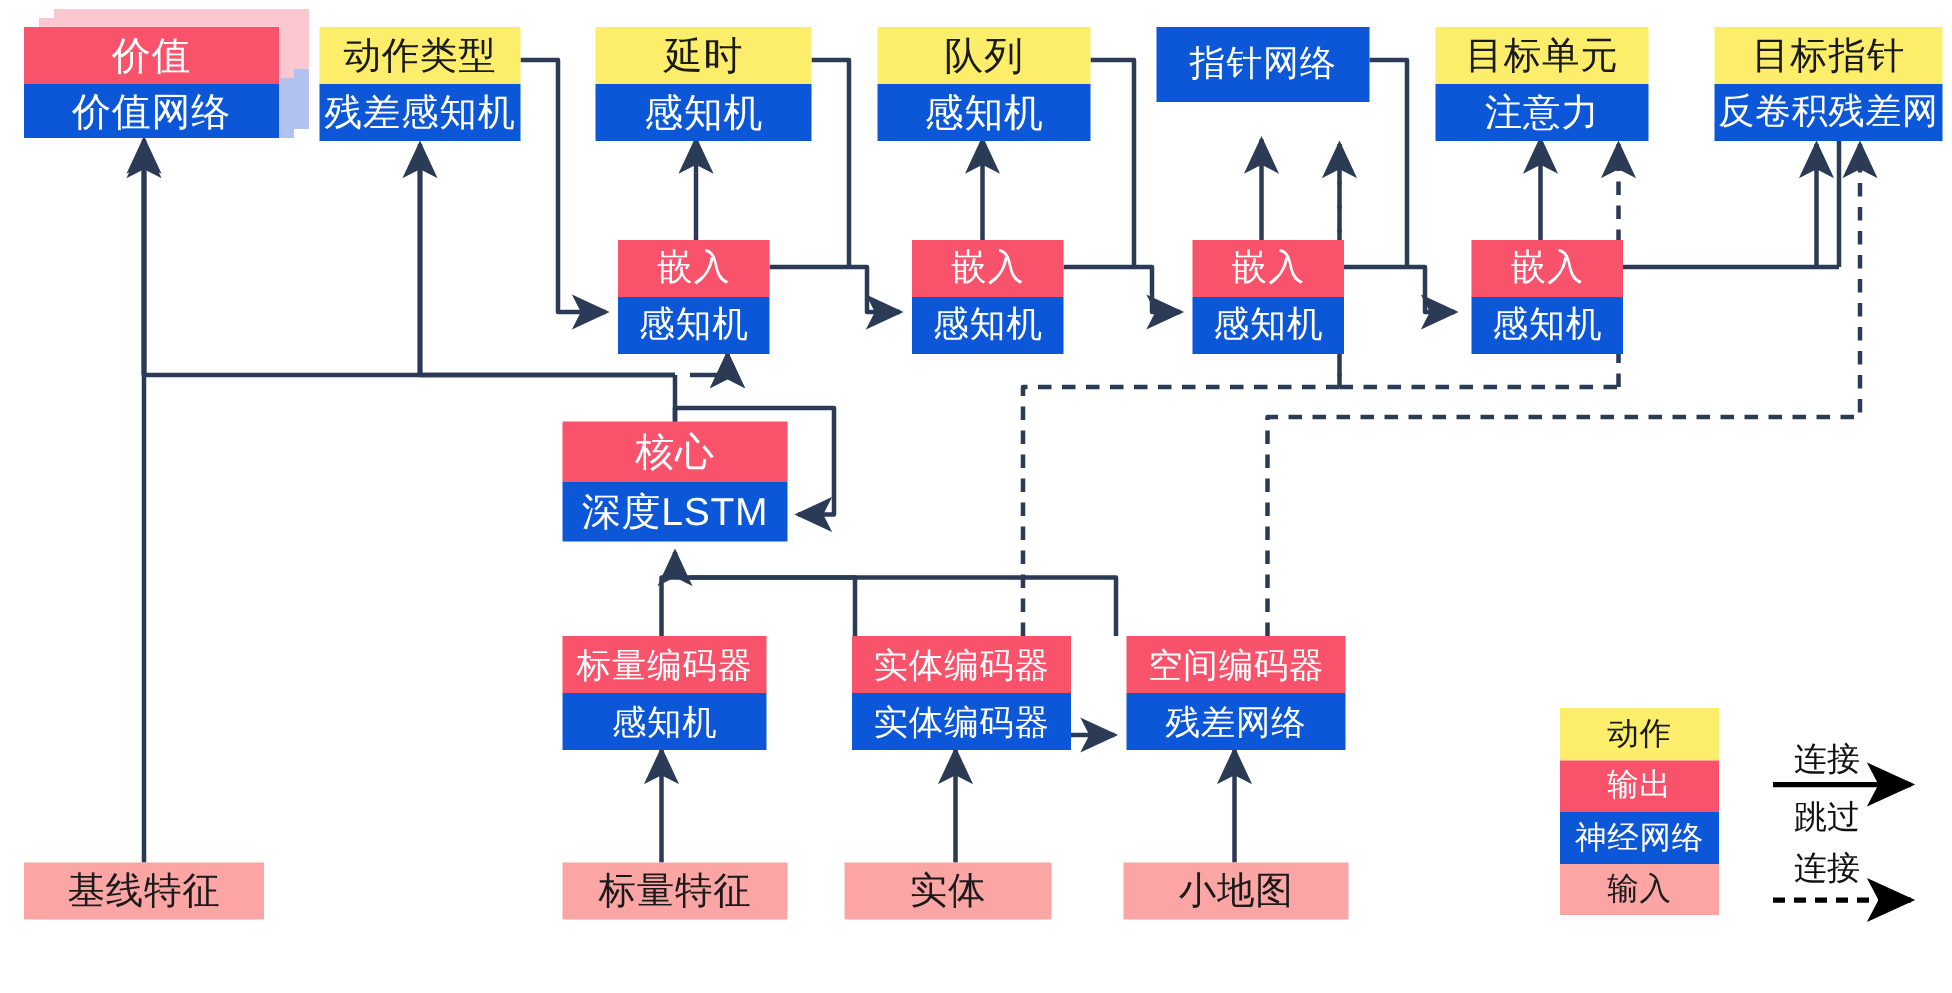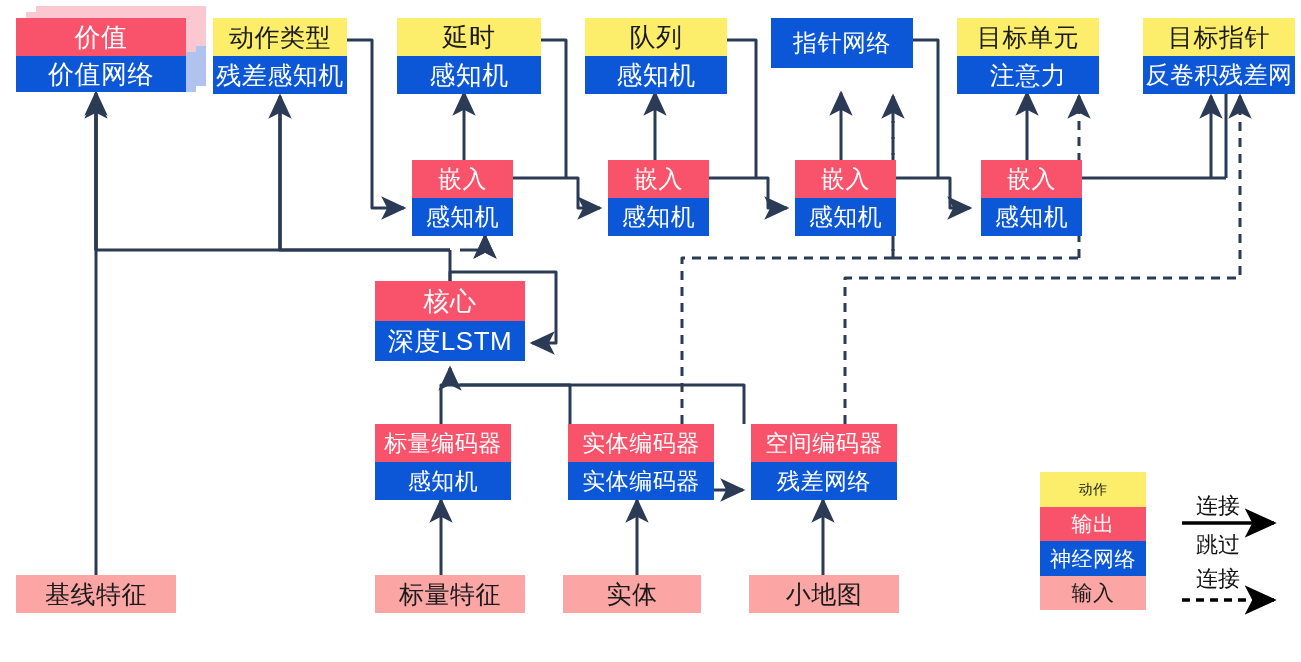--- a/index.html
+++ b/index.html
@@ -237,21 +237,21 @@
 
   <div class="node" style="left:563px;top:575px;width:138px;height:38px;">
     <div class="seg seg-input" style="height:38px;font-size:25px;">实体</div>
   </div>
 
   <div class="node" style="left:749px;top:575px;width:150px;height:38px;">
     <div class="seg seg-input" style="height:38px;font-size:25px;">小地图</div>
   </div>
 
   <div class="legend-box" style="left:1040px;top:472px;width:106px;height:138px;">
-    <div class="seg seg-action" style="height:34.5px;font-size:14px;">动作</div>
+    <div class="seg seg-action" style="height:34.5px;font-size:21px;">动作</div>
     <div class="seg seg-output" style="height:34.5px;font-size:21px;">输出</div>
     <div class="seg seg-net" style="height:34.5px;font-size:21px;">神经网络</div>
     <div class="seg seg-input" style="height:34.5px;font-size:21px;">输入</div>
   </div>
 
   <div class="lg-label" style="left:1196px;top:495px;font-size:22px;">连接</div>
   <div class="lg-label" style="left:1196px;top:534px;font-size:22px;">跳过</div>
   <div class="lg-label" style="left:1196px;top:568px;font-size:22px;">连接</div>
 
 </div>

